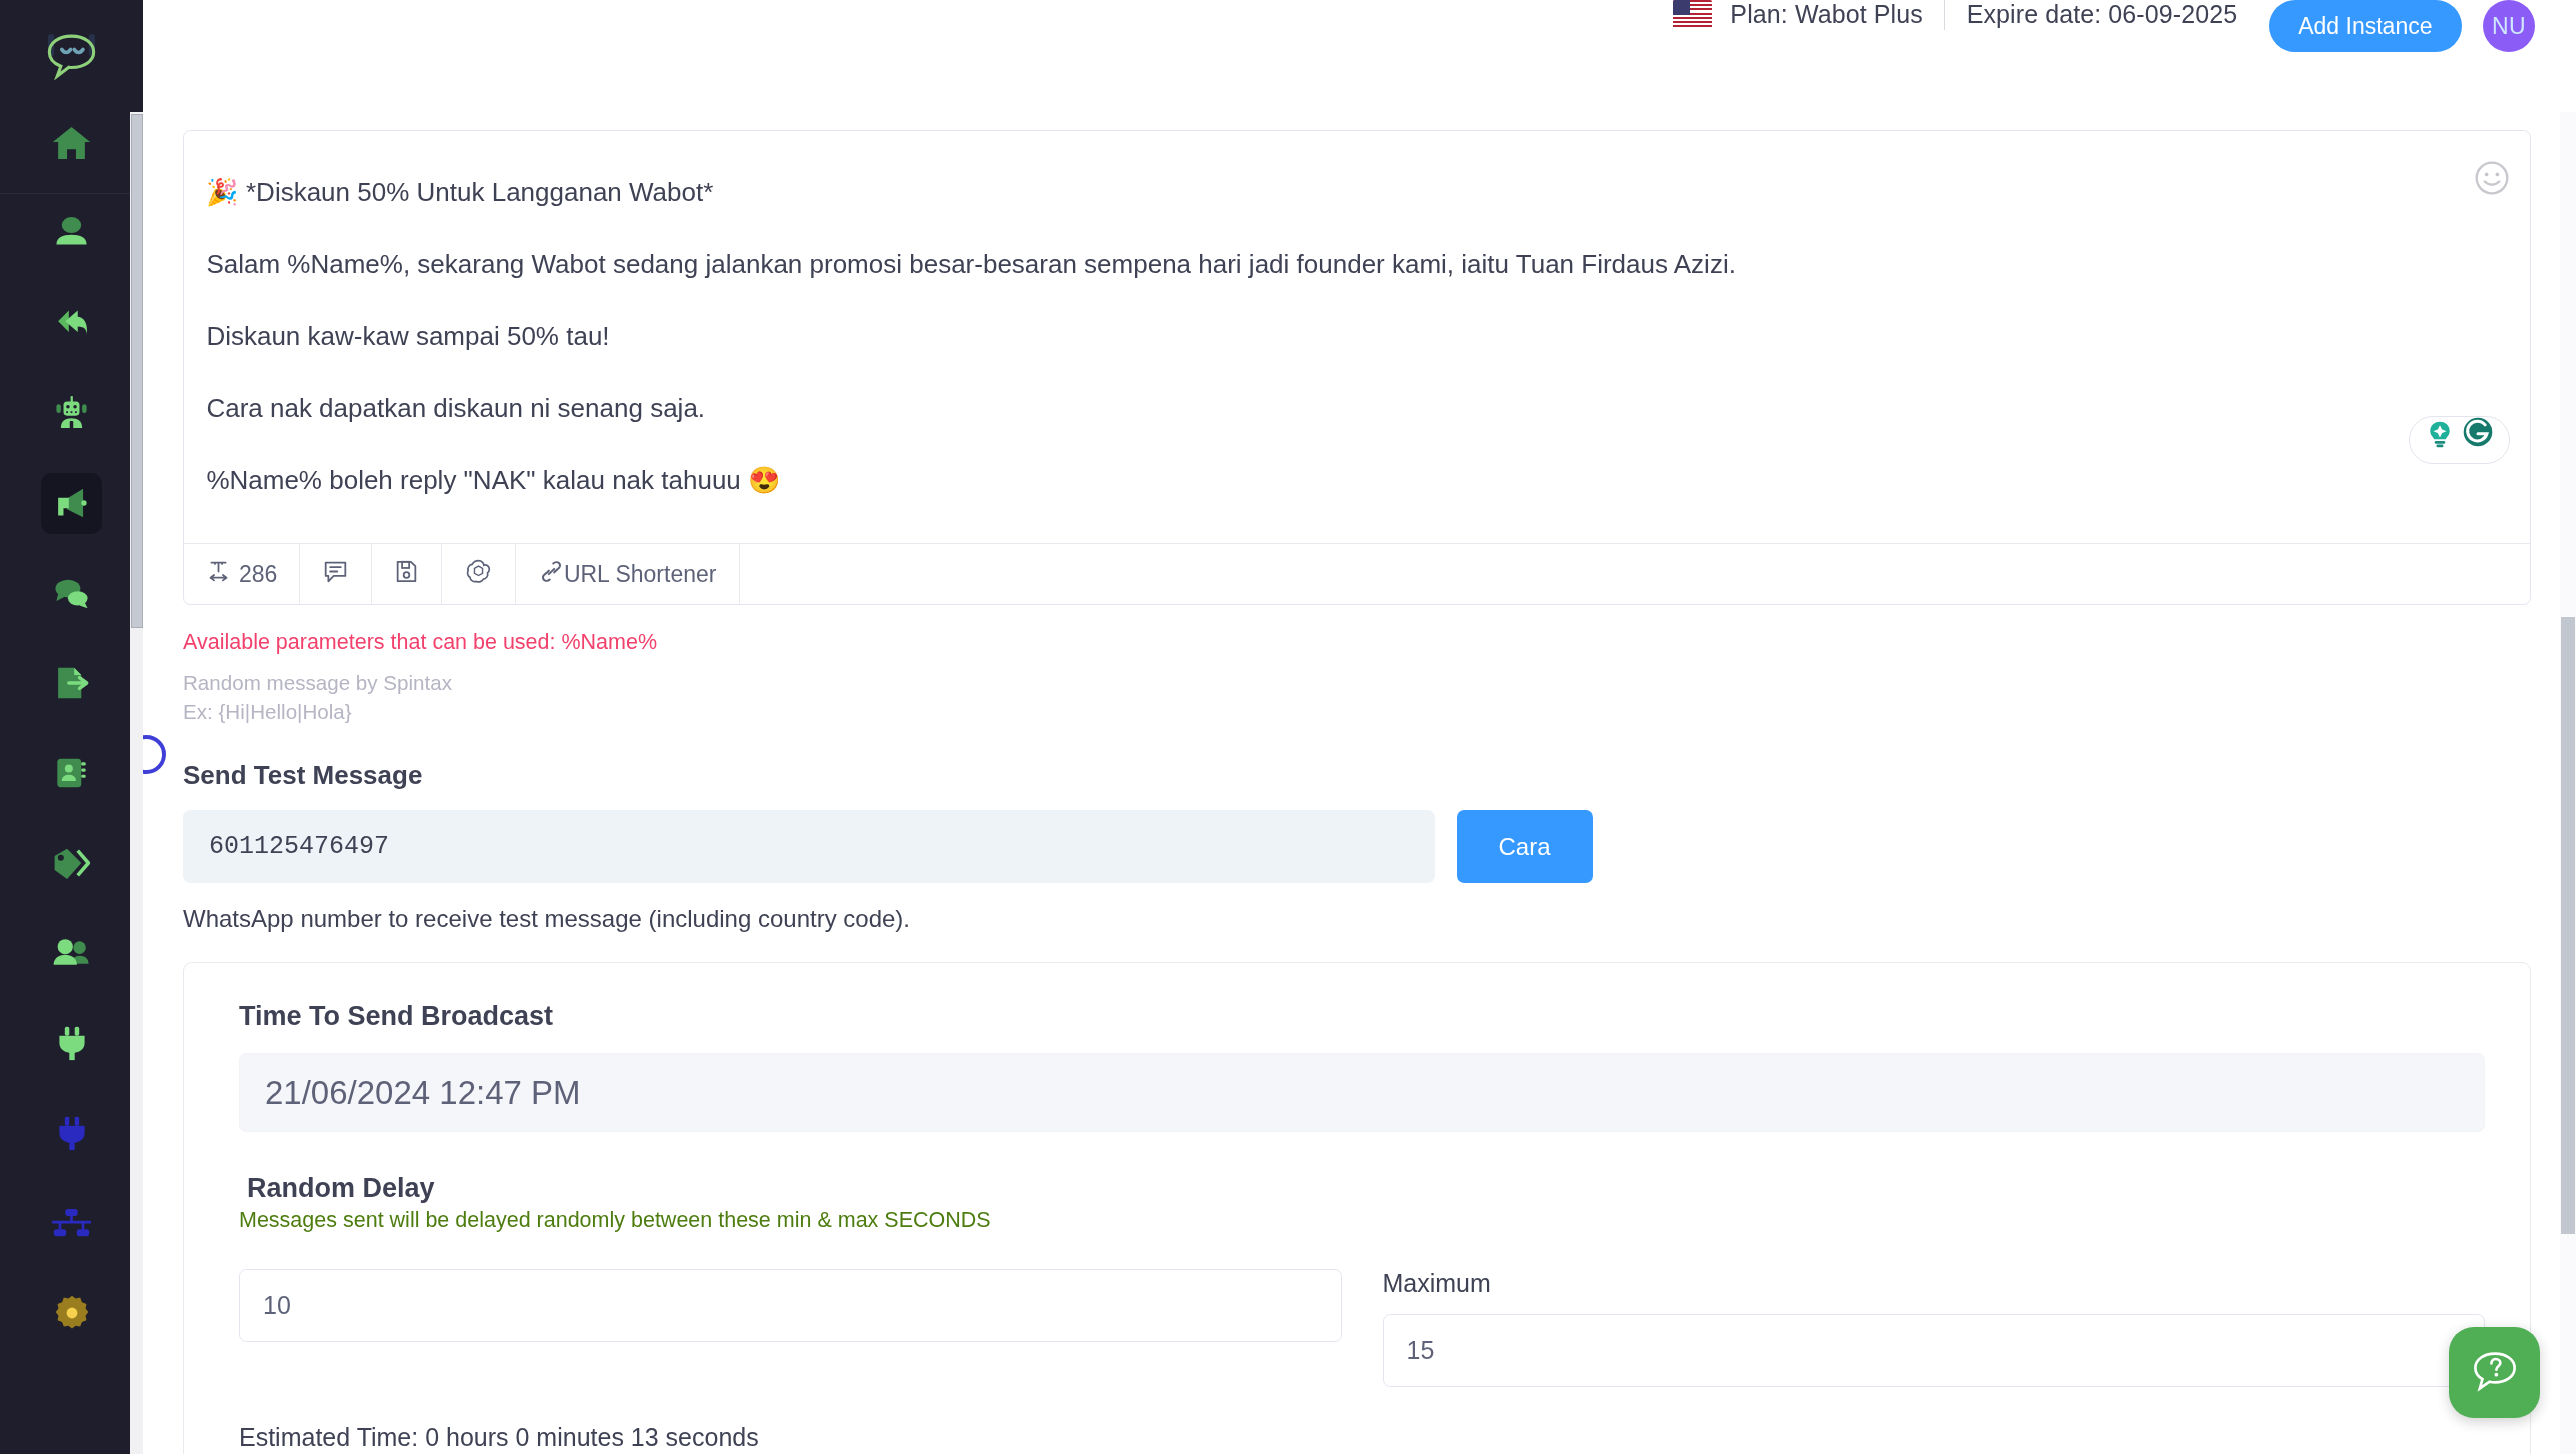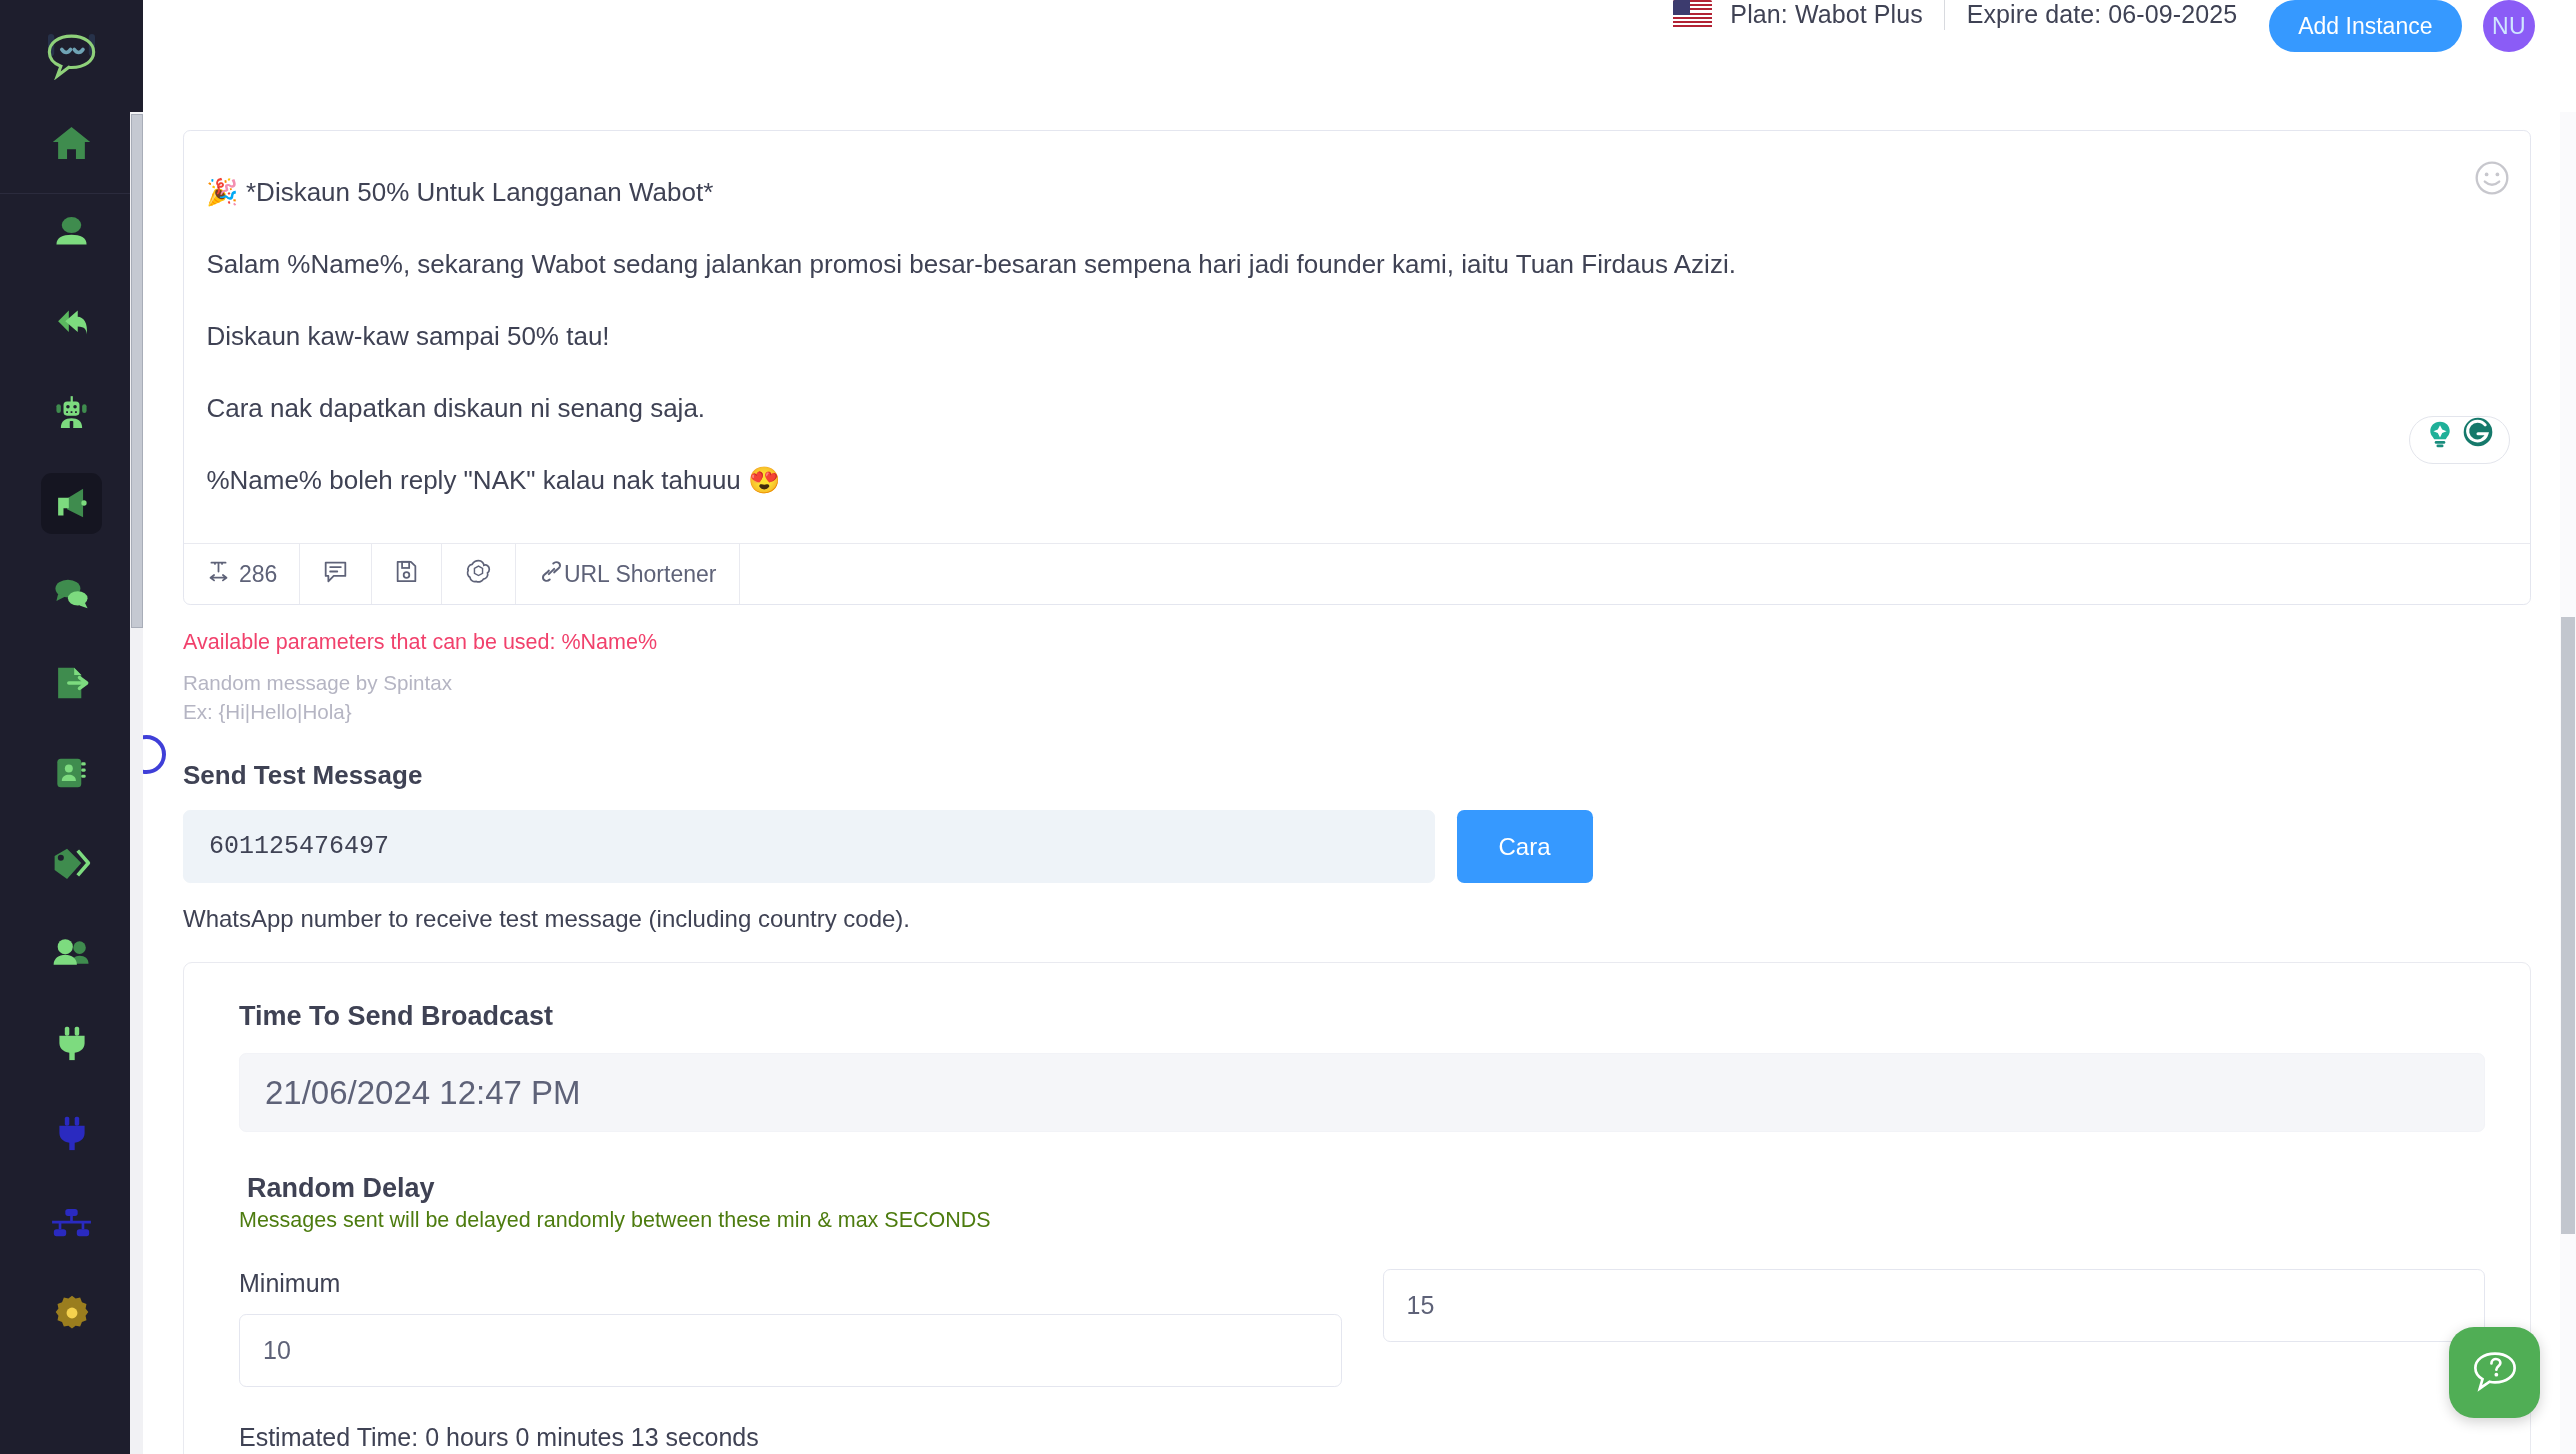--- a/index.html
+++ b/index.html
@@ -593,24 +593,24 @@
 
         <section class="panel">
           <h3>Time To Send Broadcast</h3>
           <div class="datetime-field">21/06/2024 12:47 PM</div>
 
           <h4>Random Delay</h4>
           <div class="sub">Messages sent will be delayed randomly between these min &amp; max SECONDS</div>
 
           <div class="minmax">
             <div class="mm-col">
-              <div class="mm-label">Minimum</div>
               <input class="mm-input" type="text" value="10" style="">
             </div>
             <div class="mm-col">
+              <div class="mm-label">Maximum</div>
               <input class="mm-input" type="text" value="15" style="">
             </div>
           </div>
 
           <div class="est-time">Estimated Time: 0 hours 0 minutes 13 seconds</div>
         </section>
 
       </div>
     </div>
 

